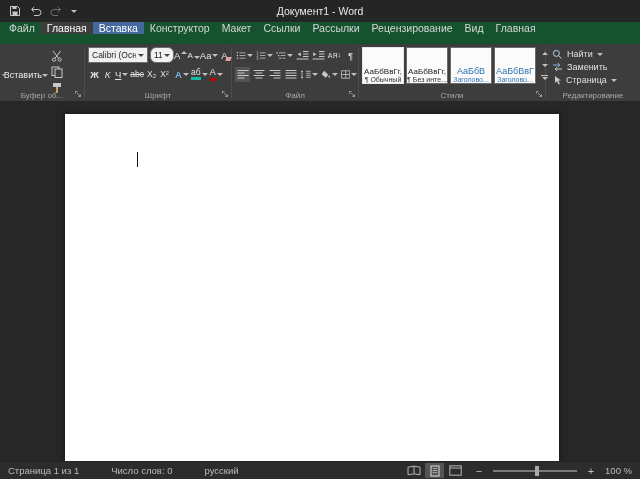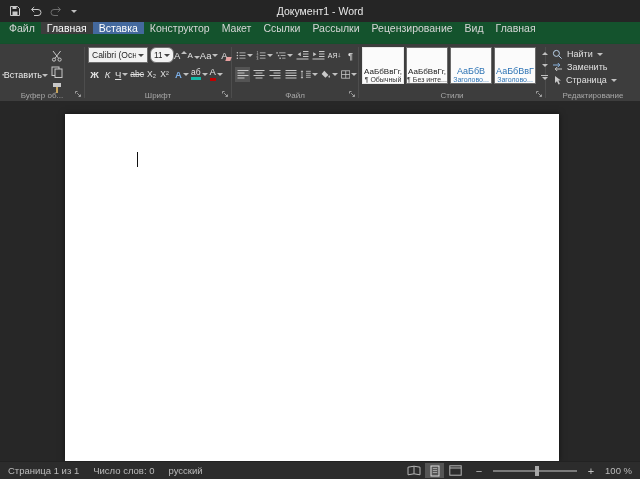--- a/index.html
+++ b/index.html
@@ -79,21 +79,21 @@
   .g-edit{flex:1;display:flex;flex-direction:column;padding:4px 0 0 6px;gap:1px;}
   .erow{display:flex;align-items:center;gap:4px;height:12px;font-size:9px;color:#e0e0e0;}
 
   
   .docarea{flex:1;position:relative;background:#272727;overflow:hidden;}
   .page{position:absolute;left:65px;top:13px;width:494px;height:calc(100% - 13px);background:#fff;box-shadow:0 0 6px rgba(0,0,0,.55);}
   .caret-line{position:absolute;left:72px;top:38px;width:1px;height:15px;background:#111;animation:blink 1.1s steps(1) infinite;}
   @keyframes blink{50%{opacity:0;}}
 
   
-  .statusbar{flex:0 0 18px;background:#2c2c2c;border-top:1px solid #222;display:flex;align-items:center;padding:0 8px;gap:14px;font-size:9.5px;color:#bcbcbc;white-space:nowrap;}
+  .statusbar{flex:0 0 18px;background:#2c2c2c;border-top:1px solid #222;display:flex;align-items:center;padding:0 8px;gap:32px;font-size:9.5px;color:#bcbcbc;white-space:nowrap;}
   .sb-item{font-size:9.5px;color:#bcbcbc;}
   .sb-right{margin-left:auto;display:flex;align-items:center;gap:8px;}
   .viewbtns{display:flex;gap:2px;}
   .vbtn{width:19px;height:15px;display:flex;align-items:center;justify-content:center;}
   .vbtn.active{background:#555;}
   .zbtn{font-size:11px;color:#c0c0c0;width:12px;text-align:center;}
   .zoomtrack{width:84px;height:2px;background:#7a7a7a;position:relative;}
   .zoomthumb{position:absolute;left:50%;top:-4px;width:4px;height:10px;background:#a8a8a8;}
   .zlevel{font-size:9.5px;color:#bcbcbc;}
 </style>

